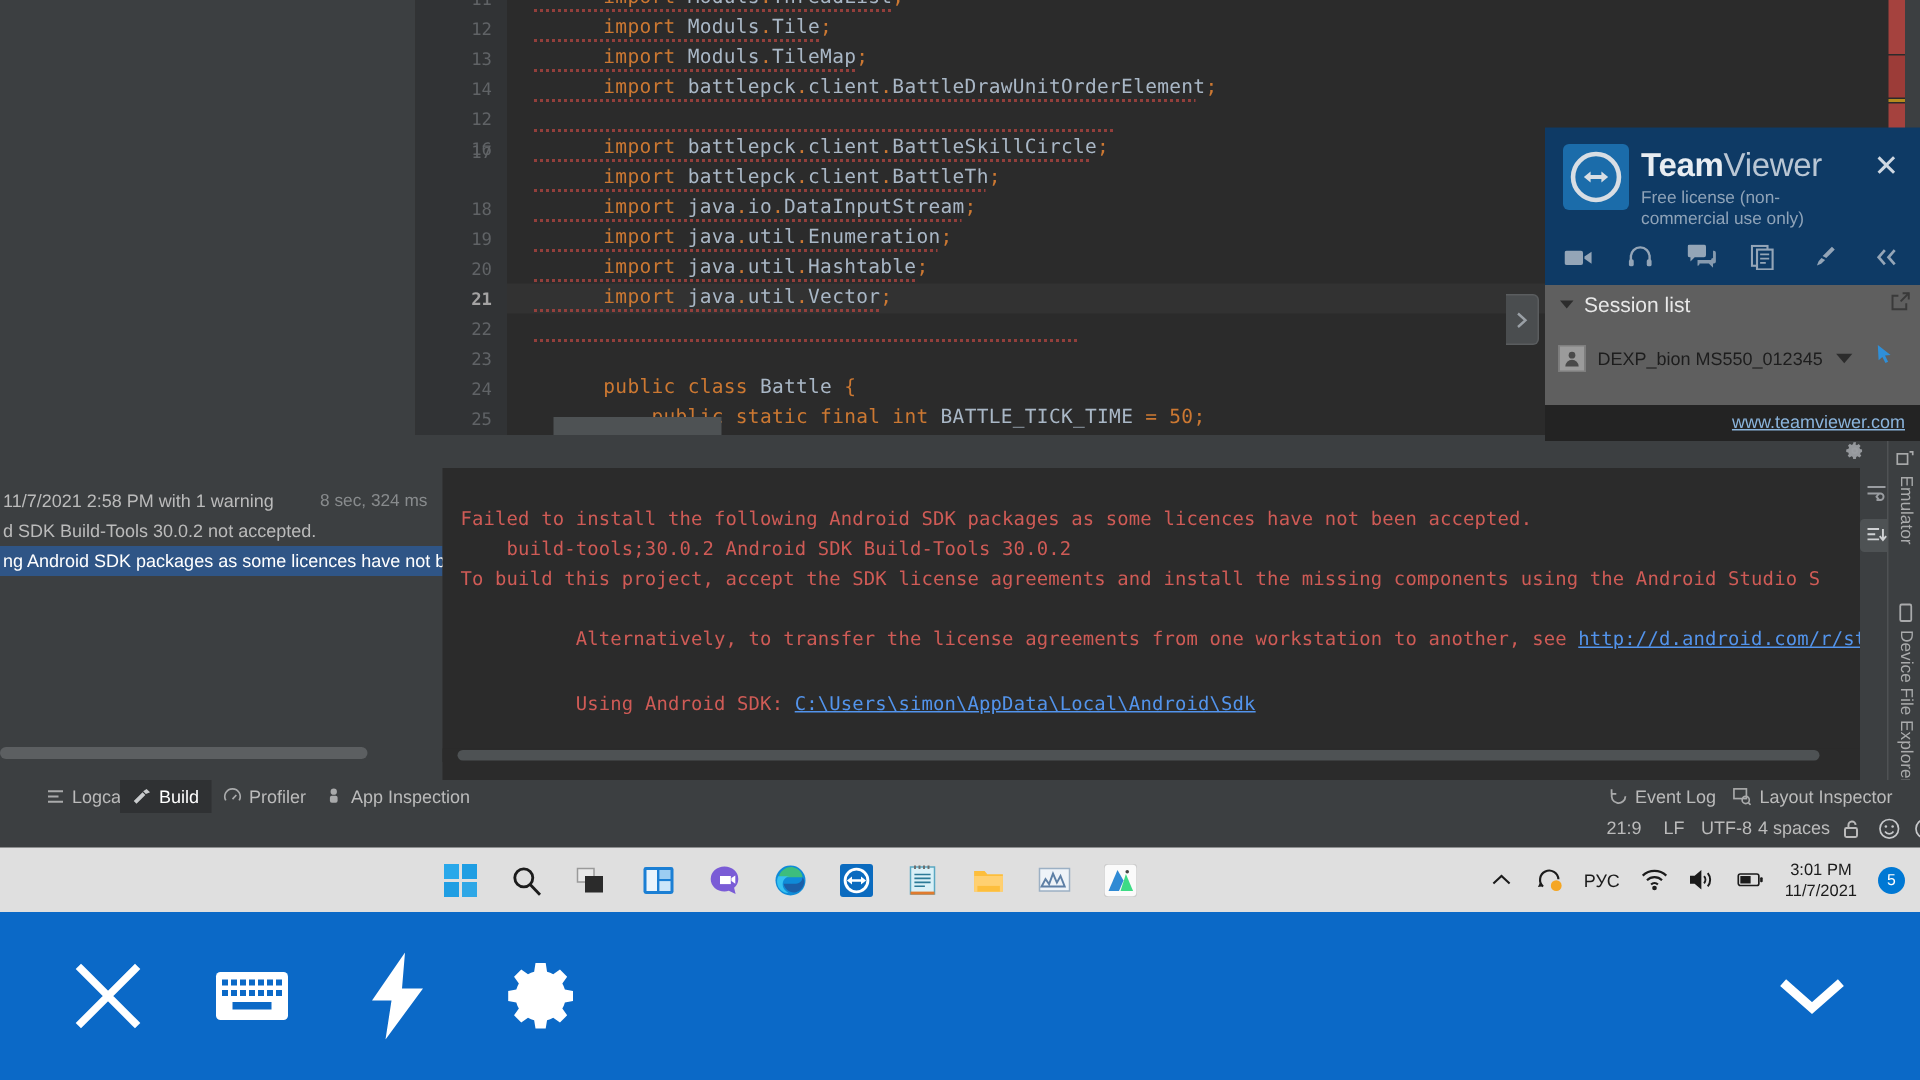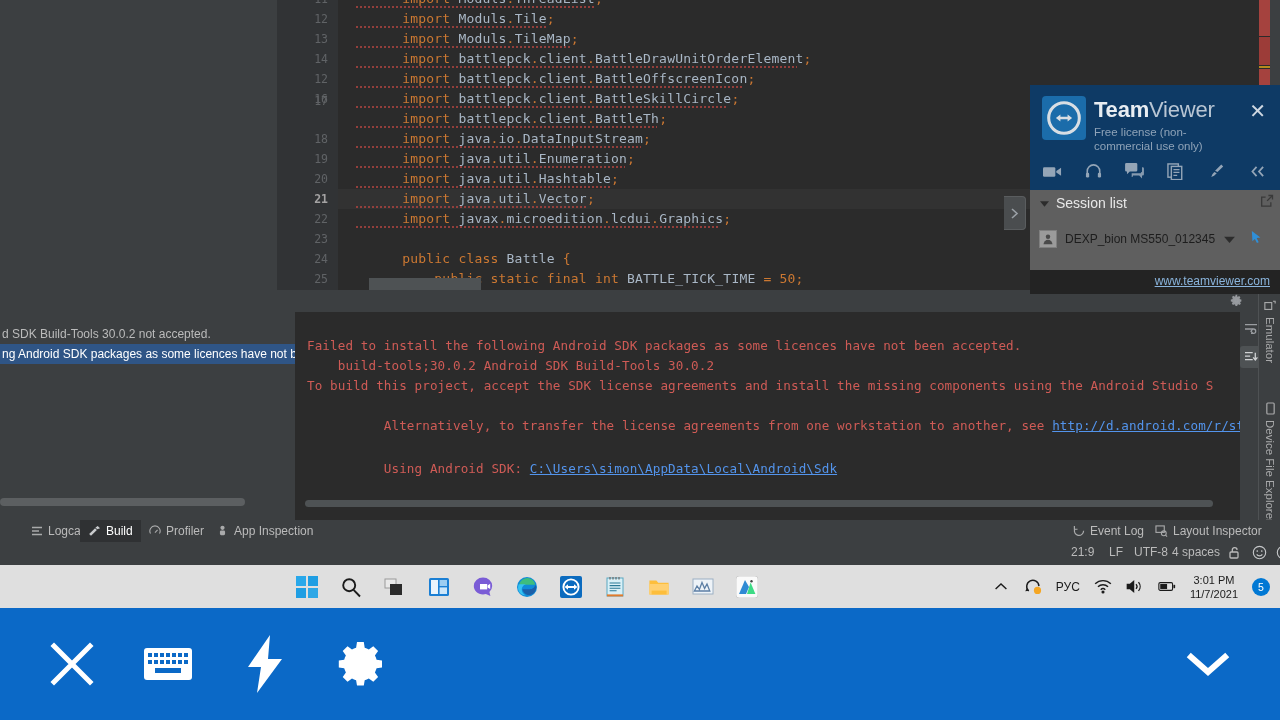--- a/index.html
+++ b/index.html
@@ -161,36 +161,34 @@
         </div>
       <div id="code">
           <div class="cline" style="top: -11px;"><span class="id">        </span><span class="kw">import</span><span class="id"> </span><span class="id">Moduls</span><span class="pun">.</span><span class="id">ThreadList</span><span class="pun">;</span></div>
           <div class="errline" style="top: 6px; left: 18px; width: 238.06px;"></div>
           <div class="cline" style="top: 9px;"><span class="id">        </span><span class="kw">import</span><span class="id"> </span><span class="id">Moduls</span><span class="pun">.</span><span class="id">Tile</span><span class="pun">;</span></div>
           <div class="errline" style="top: 26px; left: 18px; width: 191.14px;"></div>
           <div class="cline" style="top: 29px;"><span class="id">        </span><span class="kw">import</span><span class="id"> </span><span class="id">Moduls</span><span class="pun">.</span><span class="id">TileMap</span><span class="pun">;</span></div>
           <div class="errline" style="top: 46px; left: 18px; width: 214.6px;"></div>
           <div class="cline" style="top: 49px;"><span class="id">        </span><span class="kw">import</span><span class="id"> </span><span class="id">battlepck</span><span class="pun">.</span><span class="id">client</span><span class="pun">.</span><span class="id">BattleDrawUnitOrderElement</span><span class="pun">;</span></div>
           <div class="errline" style="top: 66px; left: 18px; width: 441.38px;"></div>
-          <div class="cline" style="top: 69px;"><span class="id">        </span><span class="kw">import</span><span class="id"> </span><span class="id">battlepck</span><span class="pun">.</span><span class="id">client</span><span class="pun">.</span><span class="id">BattleOffscreenIcon</span><span class="pun">;</span></div>
           <div class="errline" style="top: 86px; left: 18px; width: 386.64px;"></div>
           <div class="cline" style="top: 89px;"><span class="id">        </span><span class="kw">import</span><span class="id"> </span><span class="id">battlepck</span><span class="pun">.</span><span class="id">client</span><span class="pun">.</span><span class="id">BattleSkillCircle</span><span class="pun">;</span></div>
           <div class="errline" style="top: 106px; left: 18px; width: 371px;"></div>
           <div class="cline" style="top: 109px;"><span class="id">        </span><span class="kw">import</span><span class="id"> </span><span class="id">battlepck</span><span class="pun">.</span><span class="id">client</span><span class="pun">.</span><span class="id">BattleTh</span><span class="pun">;</span></div>
           <div class="errline" style="top: 126px; left: 18px; width: 300.62px;"></div>
           <div class="cline" style="top: 129px;"><span class="id">        </span><span class="kw">import</span><span class="id"> </span><span class="id">java</span><span class="pun">.</span><span class="id">io</span><span class="pun">.</span><span class="id">DataInputStream</span><span class="pun">;</span></div>
           <div class="errline" style="top: 146px; left: 18px; width: 284.98px;"></div>
           <div class="cline" style="top: 149px;"><span class="id">        </span><span class="kw">import</span><span class="id"> </span><span class="id">java</span><span class="pun">.</span><span class="id">util</span><span class="pun">.</span><span class="id">Enumeration</span><span class="pun">;</span></div>
           <div class="errline" style="top: 166px; left: 18px; width: 269.34px;"></div>
           <div class="cline" style="top: 169px;"><span class="id">        </span><span class="kw">import</span><span class="id"> </span><span class="id">java</span><span class="pun">.</span><span class="id">util</span><span class="pun">.</span><span class="id">Hashtable</span><span class="pun">;</span></div>
           <div class="errline" style="top: 186px; left: 18px; width: 253.7px;"></div>
           <div class="cur-row" style="top: 189px;"></div>
           <div class="cline" style="top: 189px;"><span class="id">        </span><span class="kw">import</span><span class="id"> </span><span class="id">java</span><span class="pun">.</span><span class="id">util</span><span class="pun">.</span><span class="id">Vector</span><span class="pun">;</span></div>
           <div class="errline" style="top: 206px; left: 18px; width: 230.24px;"></div>
-          <div class="cline" style="top: 209px;"><span class="id">        </span><span class="kw">import</span><span class="id"> </span><span class="id">javax</span><span class="pun">.</span><span class="id">microedition</span><span class="pun">.</span><span class="id">lcdui</span><span class="pun">.</span><span class="id">Graphics</span><span class="pun">;</span></div>
           <div class="errline" style="top: 226px; left: 18px; width: 363.18px;"></div>
           <div class="cline" style="top: 249px;"><span class="id">        </span><span class="kw">public</span><span class="id"> </span><span class="kw">class</span><span class="id"> </span><span class="id">Battle</span><span class="pun"> {</span></div>
           <div class="cline" style="top: 269px;"><span class="id">            </span><span class="kw">public</span><span class="id"> </span><span class="kw">static</span><span class="id"> </span><span class="kw">final</span><span class="id"> </span><span class="kw">int</span><span class="id"> </span><span class="id">BATTLE_TICK_TIME</span><span class="pun"> = 50;</span></div>
           <div class="selbox" style="left: 31px; top: 278px; width: 112px; height: 12px;"></div>
         </div>
       <div id="stripe">
         <i style="top:0;height:36px;background:#a5423e;"></i>
         <i style="top:37px;height:28px;background:#9c3c38;"></i>
         <i style="top:66px;height:2px;background:#b58a1e;"></i>
         <i style="top:69px;height:49px;background:#a5423e;"></i>
@@ -219,20 +217,24 @@
           </span>
           <span class="hicon">
             <svg width="14" height="3" viewBox="0 0 14 3">
                 <rect x="1" y="1" width="12" height="1.4" fill="#9a9da1"></rect>
               </svg>
           </span>
         </div>
       </div>
 
       <div id="bw-left">
+        <div class="tree-row" style="top:12px;position:relative;padding-left:2px;">
+          <span>11/7/2021 2:58 PM with 1 warning</span>
+          <span class="dur">8 sec, 324 ms</span>
+        </div>
         <div class="tree-row" style="top:12px;position:relative;padding-left:2px;">
           <span>d SDK Build-Tools 30.0.2 not accepted.</span>
         </div>
         <div class="tree-row sel" style="top:12px;position:relative;padding-left:2px;">
           <span>ng Android SDK packages as some licences have not bee</span>
         </div>
         <div id="bw-left-hscroll">
             <i></i>
           </div>
       </div>

